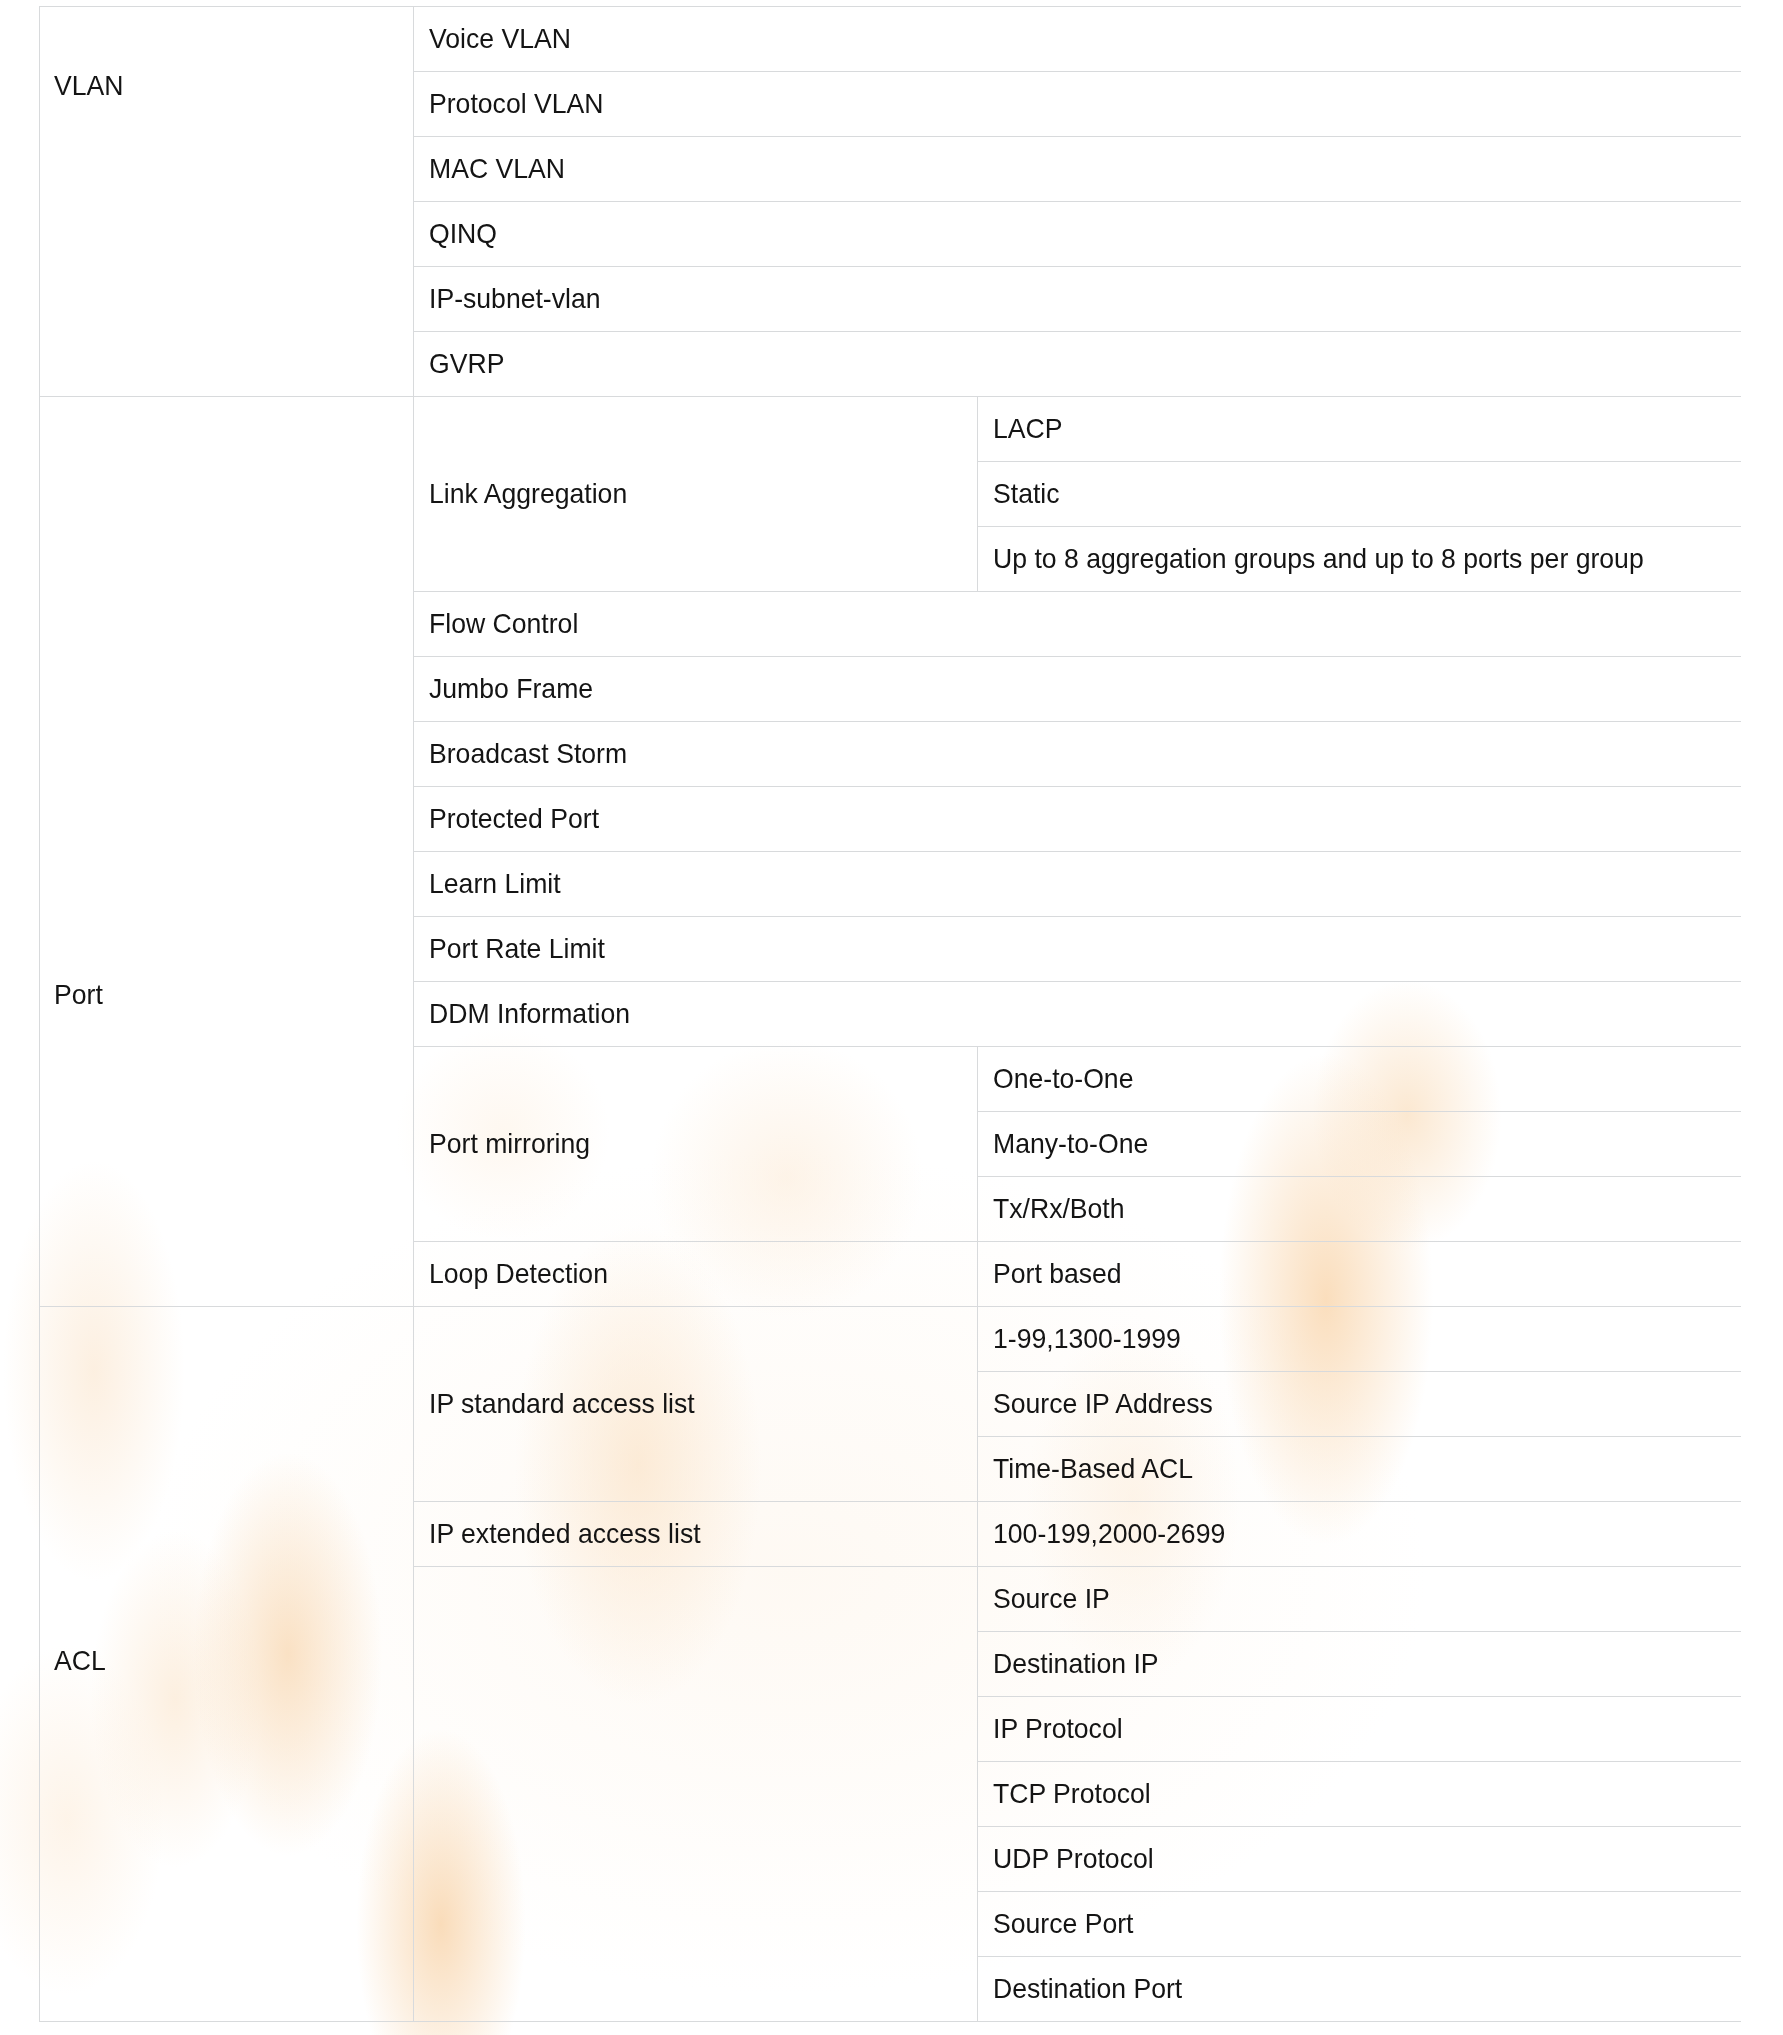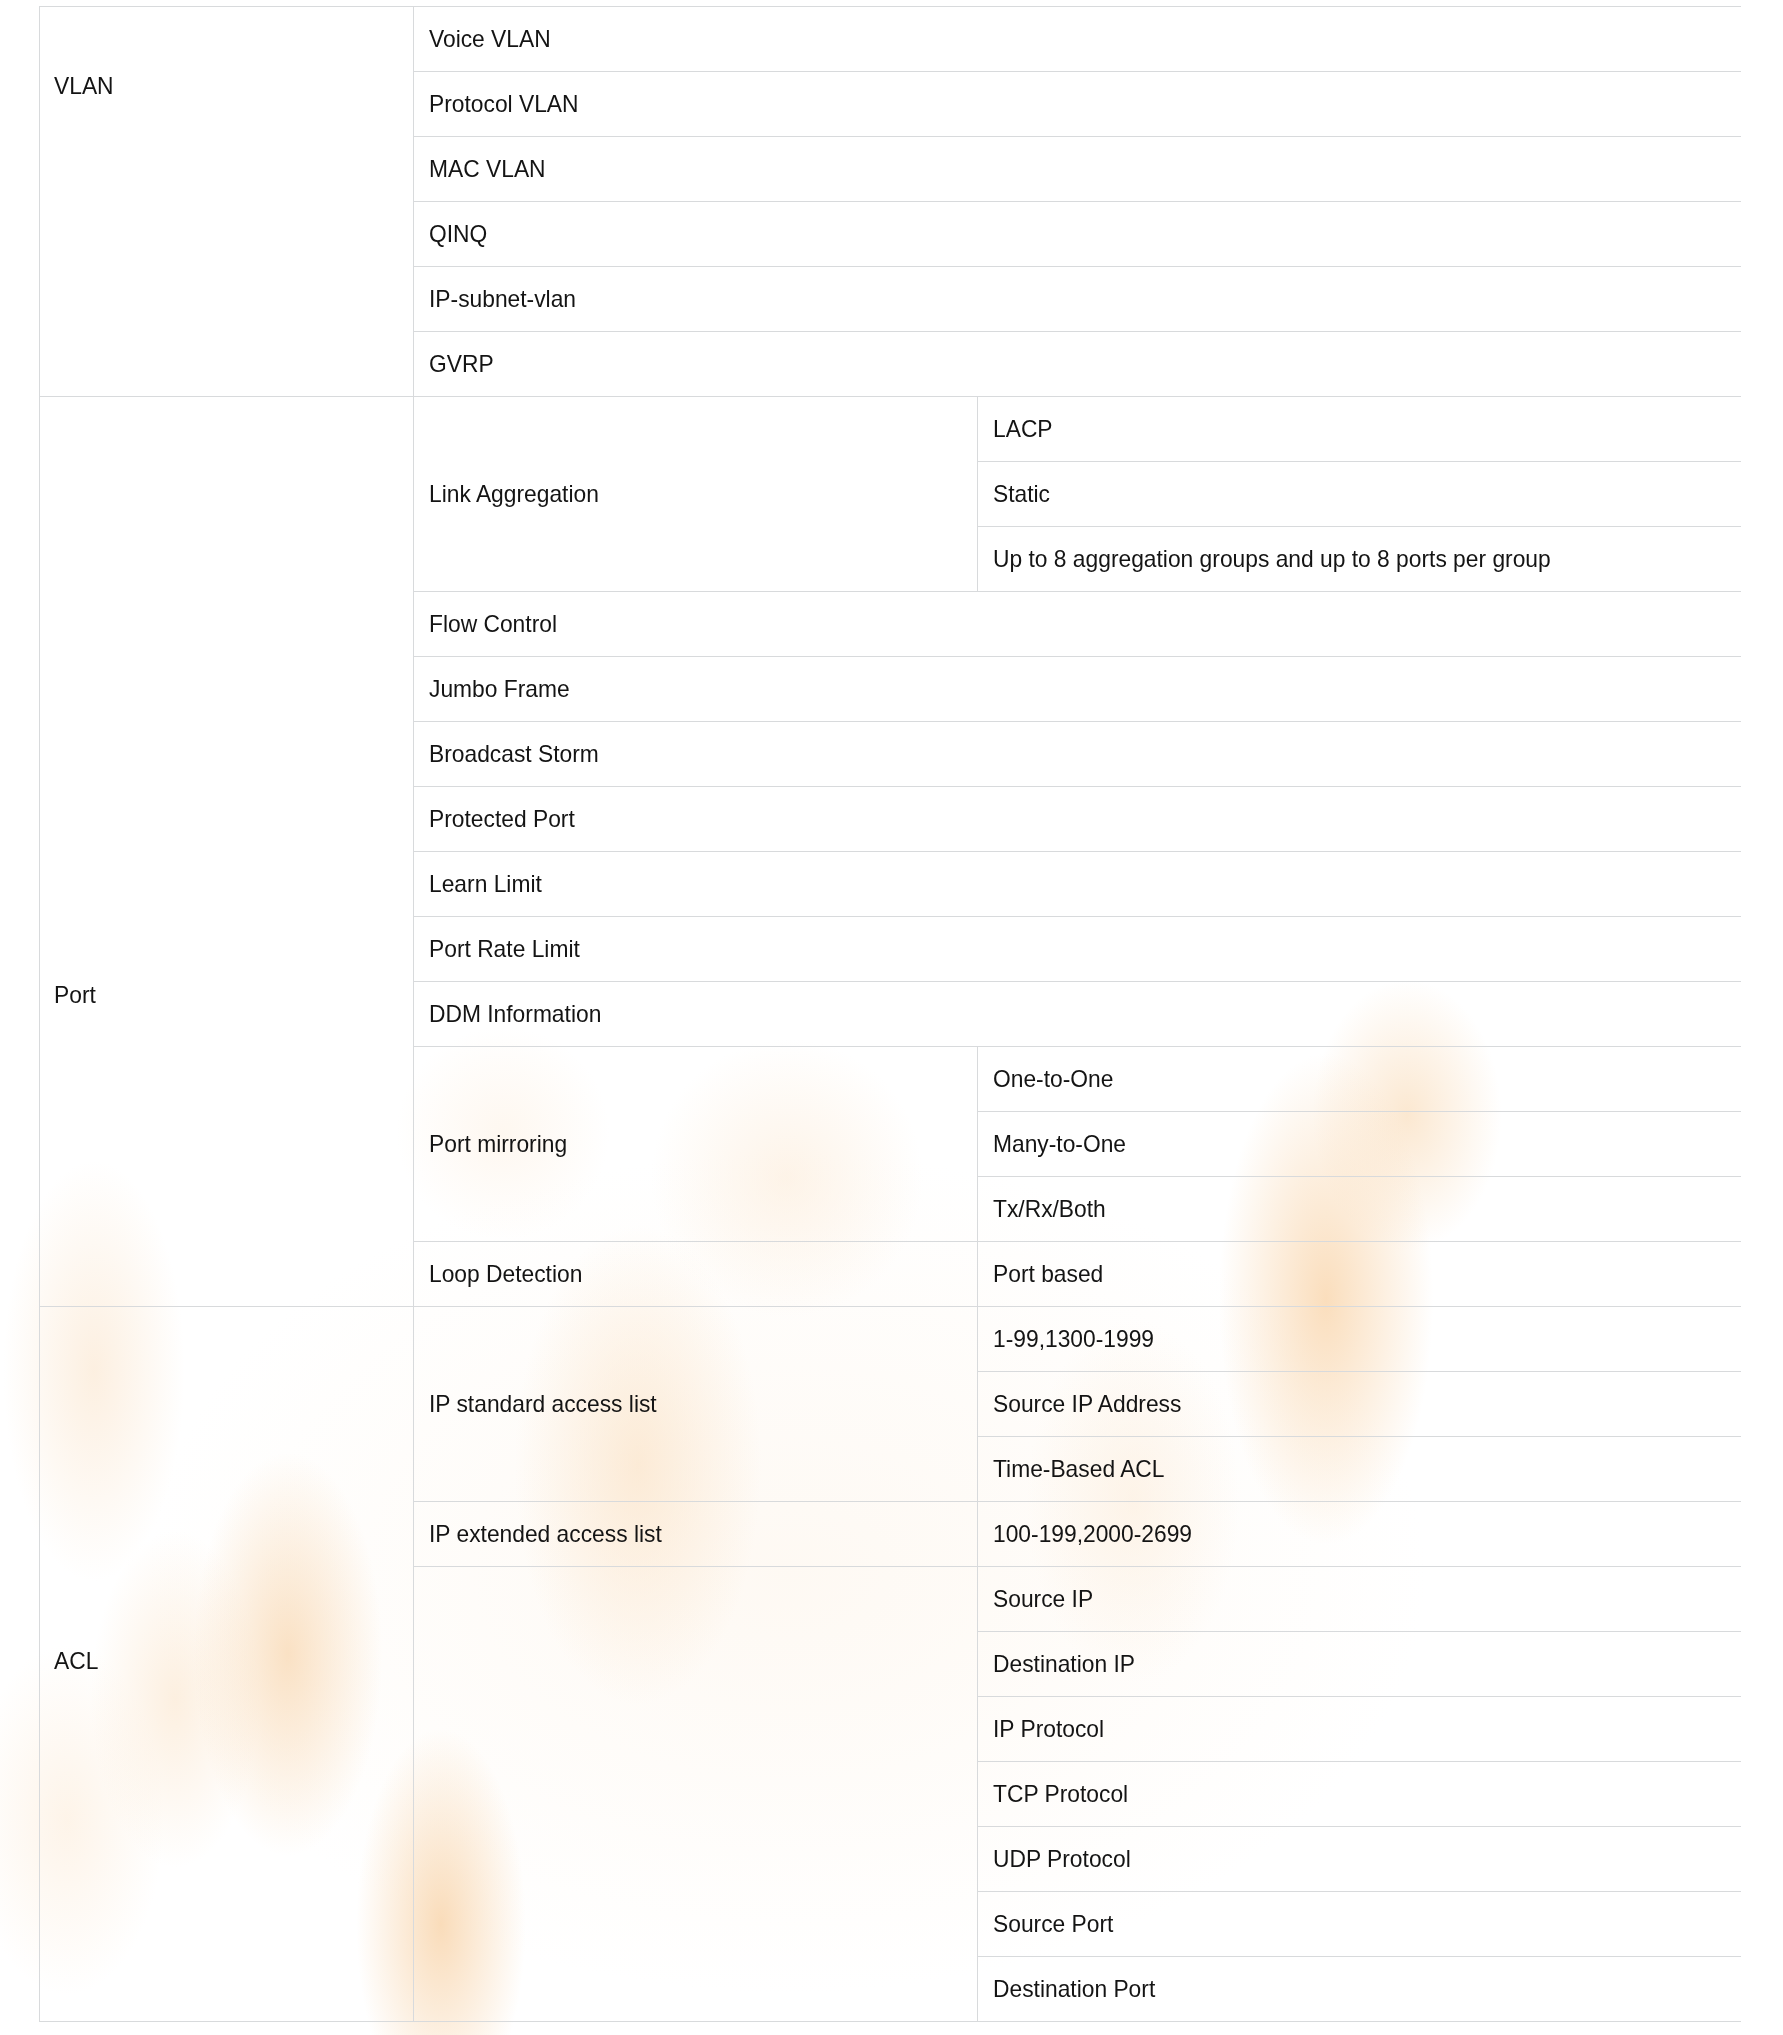--- a/index.html
+++ b/index.html
@@ -34,21 +34,21 @@
     position:absolute;left:39px;top:5.8px;width:1701px;
     border-collapse:collapse;table-layout:fixed;
   }
   col.c1{width:374px;} col.c2{width:564px;} col.c3{width:763px;}
   tr{height:65px;}
   td{
     border-top:1.8px solid var(--bc);
     border-bottom:1.8px solid var(--bc);
     vertical-align:middle;
     padding:0 9px 0 15.3px;
-    font-size:24px;color:var(--tx);
+    font-size:28px;color:var(--tx);
     background:transparent;
     white-space:nowrap;overflow:visible;
   }
   td.c1{border-left:1.8px solid var(--bc);border-right:1.8px solid var(--bc);position:relative;padding:0;}
   td.c2{border-right:1.8px solid var(--bc);}
   td.sp2{border-right:none;}
   .t{display:inline-block;transform:scaleX(0.95);transform-origin:0 50%;}
   .cat-label{position:absolute;left:14px;line-height:36px;white-space:nowrap;}
   .cat-vlan .cat-label{top:61px;}
   .cat-port .cat-label{top:580px;}

